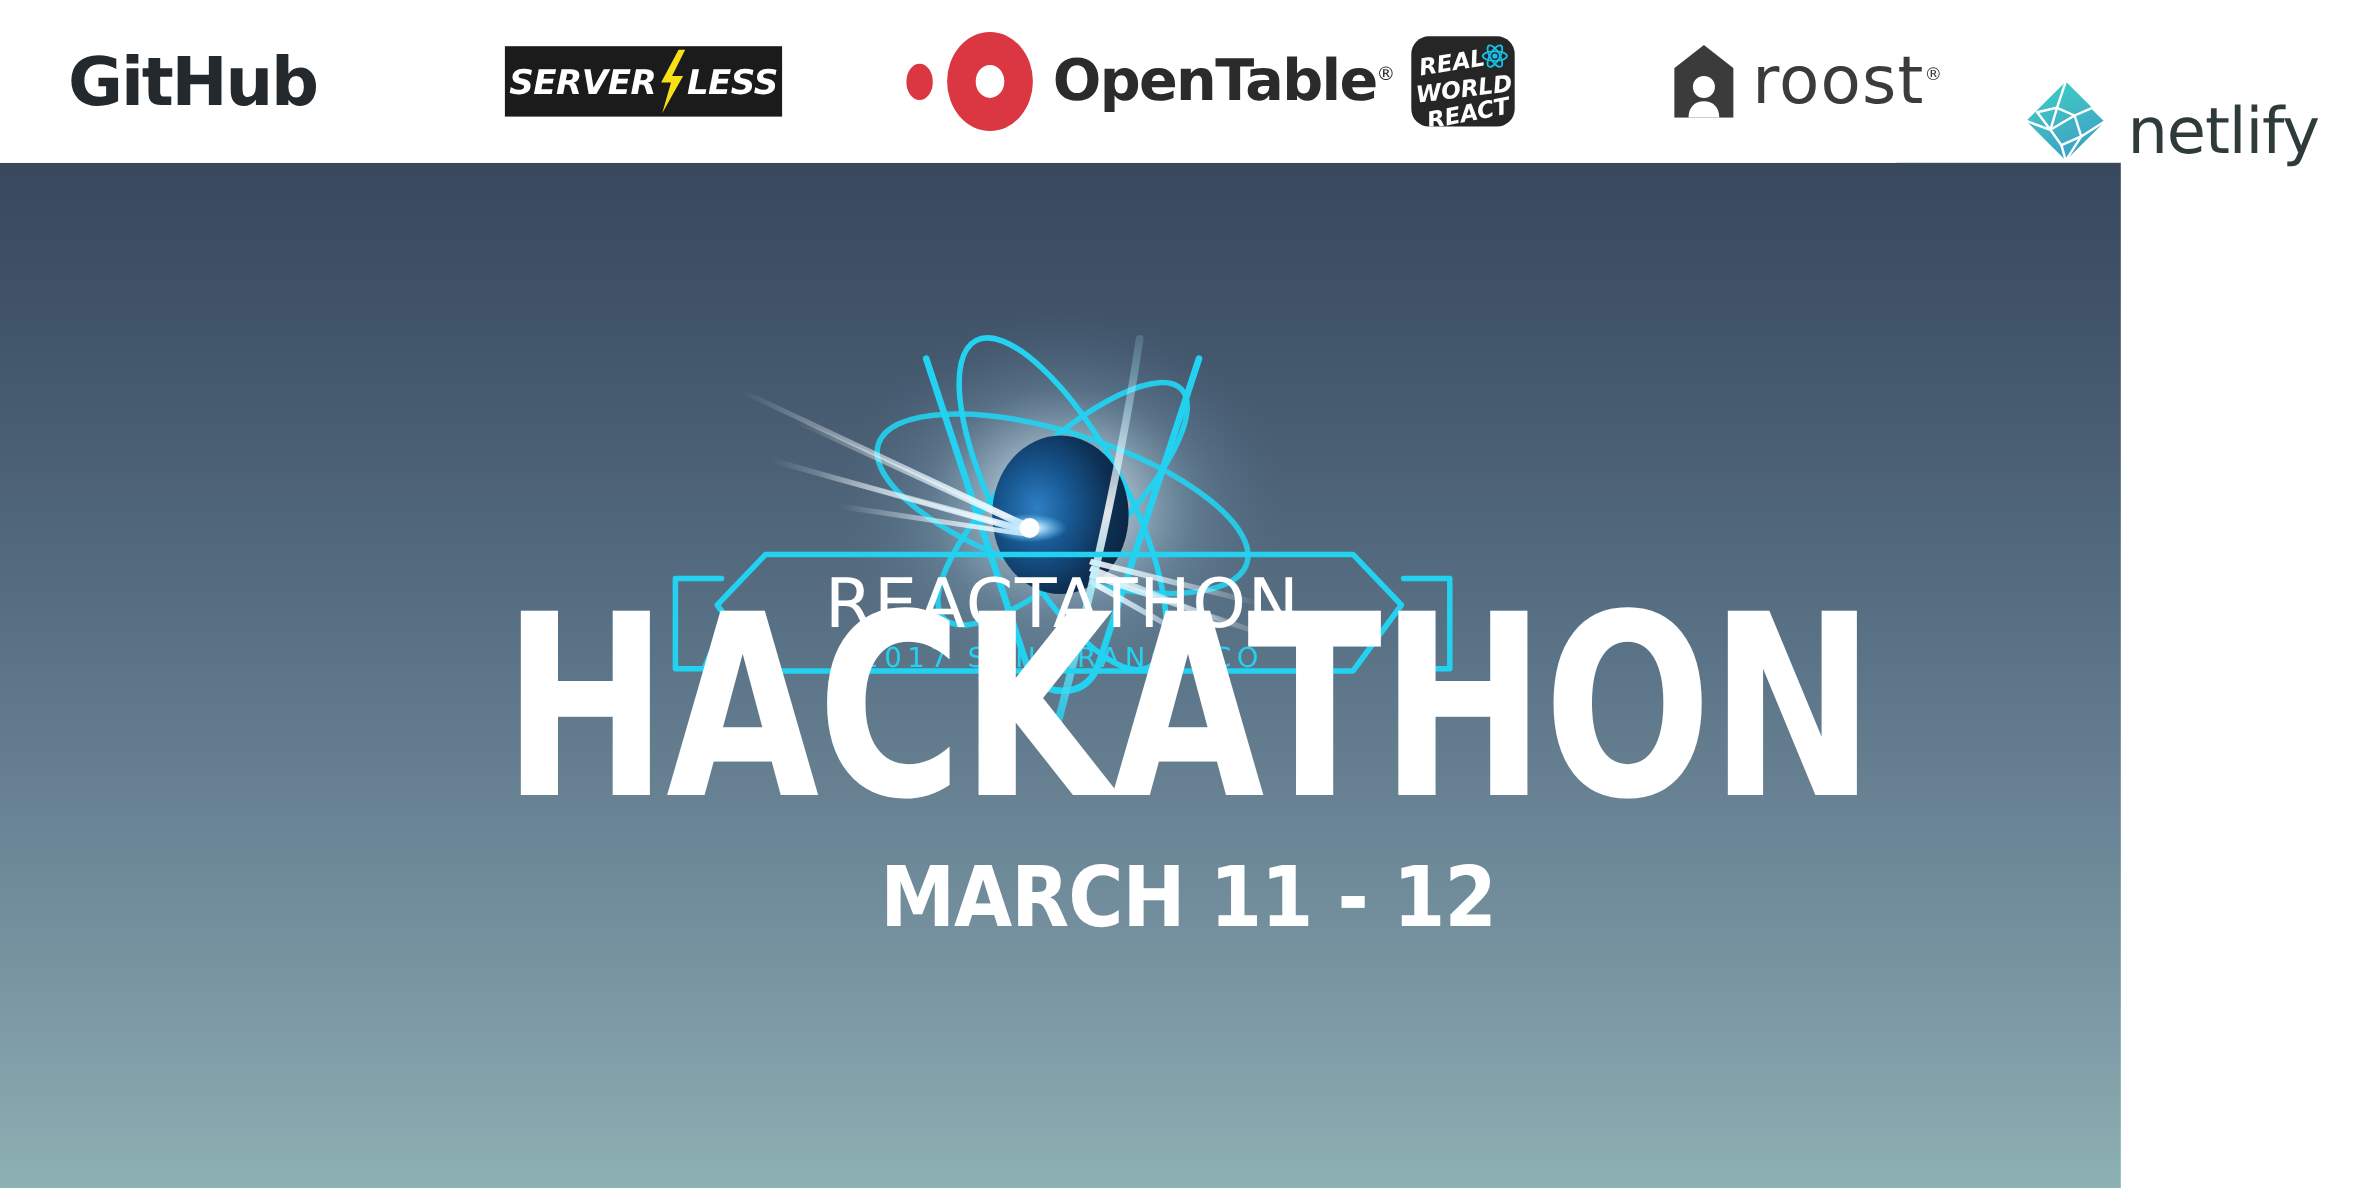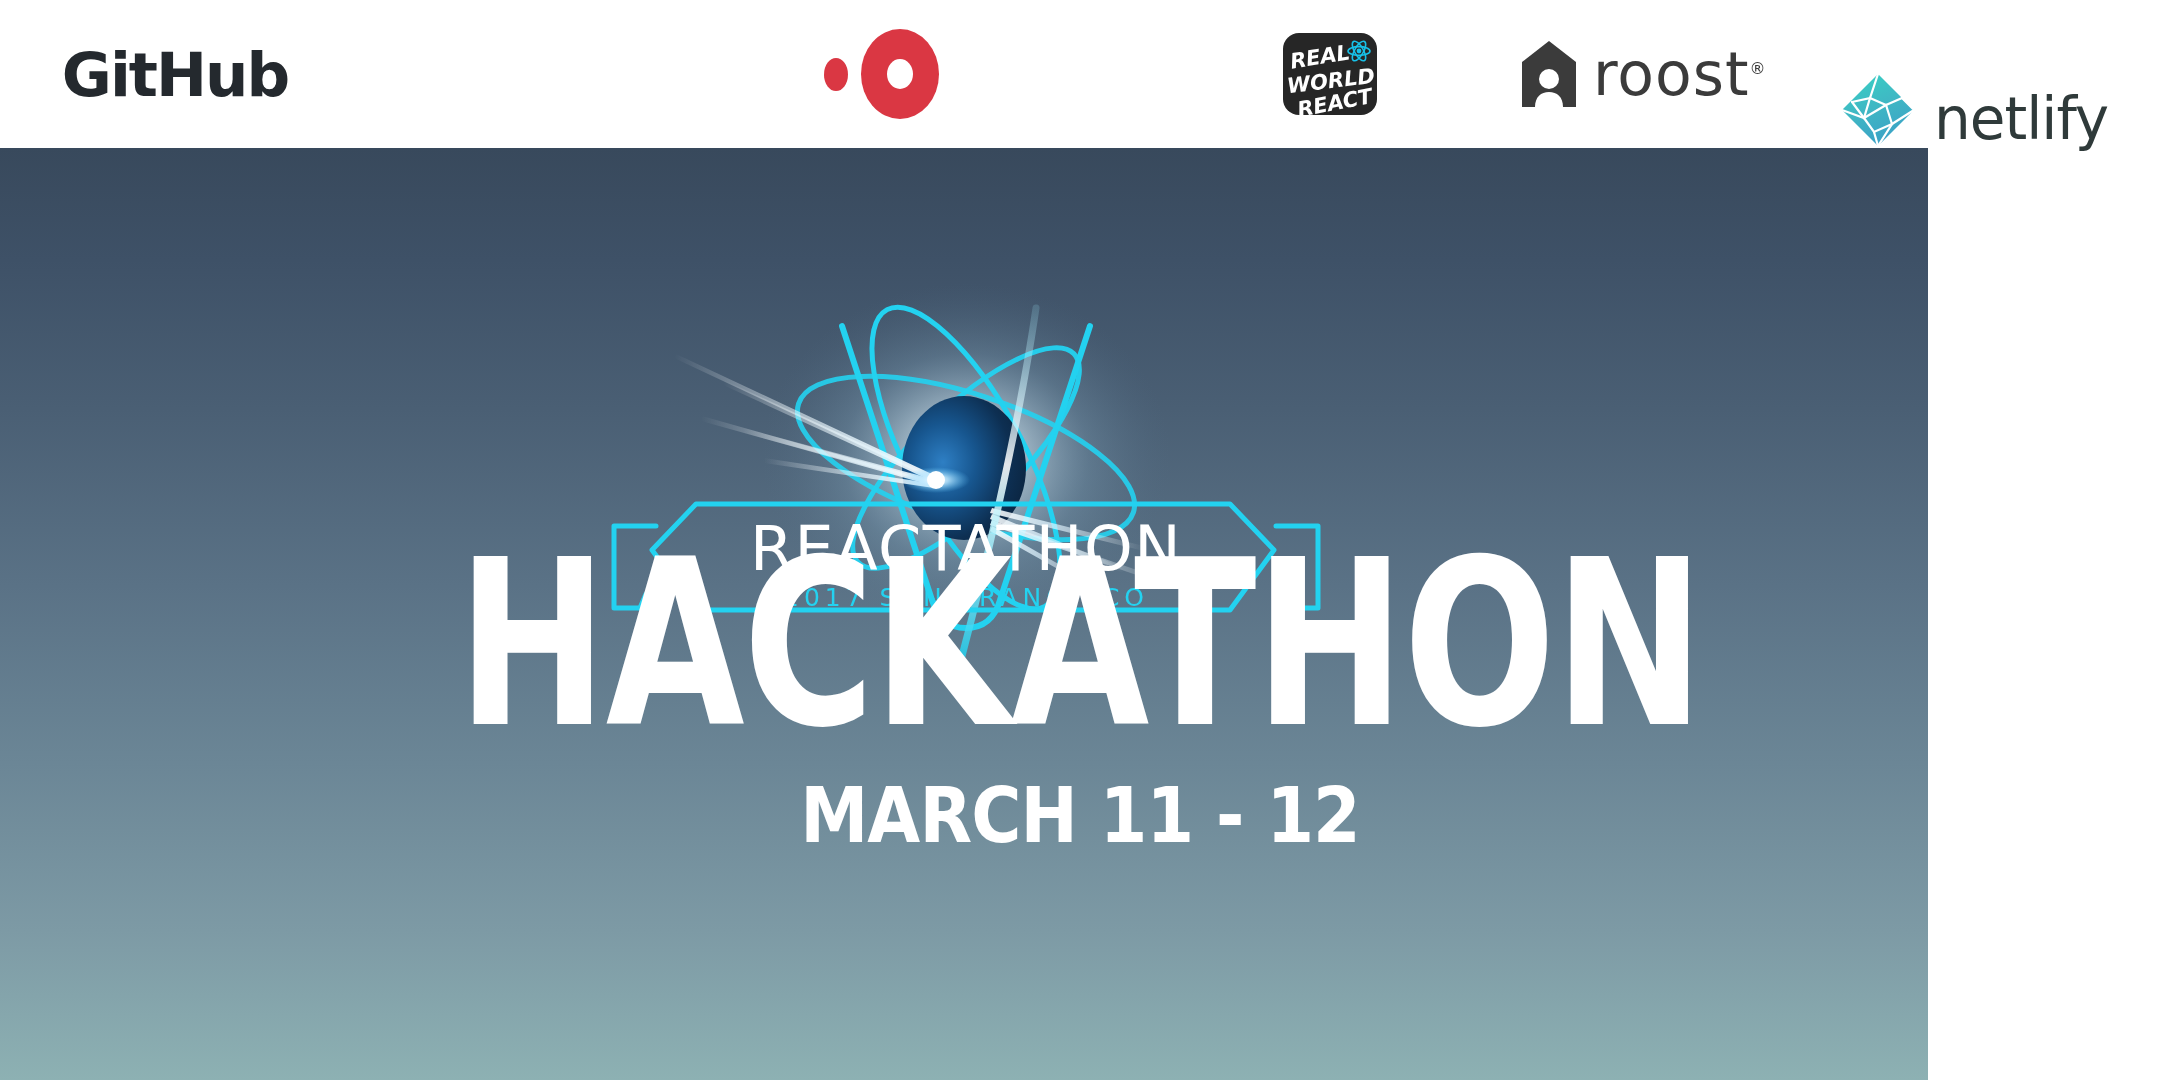--- a/index.html
+++ b/index.html
@@ -242,26 +242,38 @@
 <body>
 
 <div id="poster">
 
   <div class="sponsor-bar">
 
     <div class="sponsor-slot gh-wrap">
       <span class="gh-text">GitHub</span>
     </div>
 
+    <div class="sponsor-slot sl-wrap">
+      <div class="sl-box">
+        <span class="sl-txt">SERVER</span>
+        <span class="sl-bolt">
+          <svg viewBox="0 0 30 58" width="30" height="58" aria-hidden="true">
+            <polygon points="22,0 6,30 15,30 7,58 26,24 16,24 28,0" fill="#f7e018"></polygon>
+          </svg>
+        </span>
+        <span class="sl-txt">LESS</span>
+      </div>
+    </div>
 
     <div class="sponsor-slot ot-wrap">
       <span class="ot-dot-sm"></span>
       <span class="ot-ring">
         <span class="ot-ring-hole"></span>
       </span>
+      <span class="ot-word"><span>OpenTable</span><span class="ot-reg">®</span></span>
     </div>
 
     <div class="sponsor-slot rwr-wrap">
       <div class="rwr-badge">
         <span class="rwr-line rwr-l1">REAL</span>
         <span class="rwr-line rwr-l2">WORLD</span>
         <span class="rwr-line rwr-l3">REACT</span>
         <span class="rwr-atom">
           <svg viewBox="0 0 26 26" width="26" height="26" aria-hidden="true">
             <g fill="none" stroke="#17c1e8" stroke-width="1.6">

